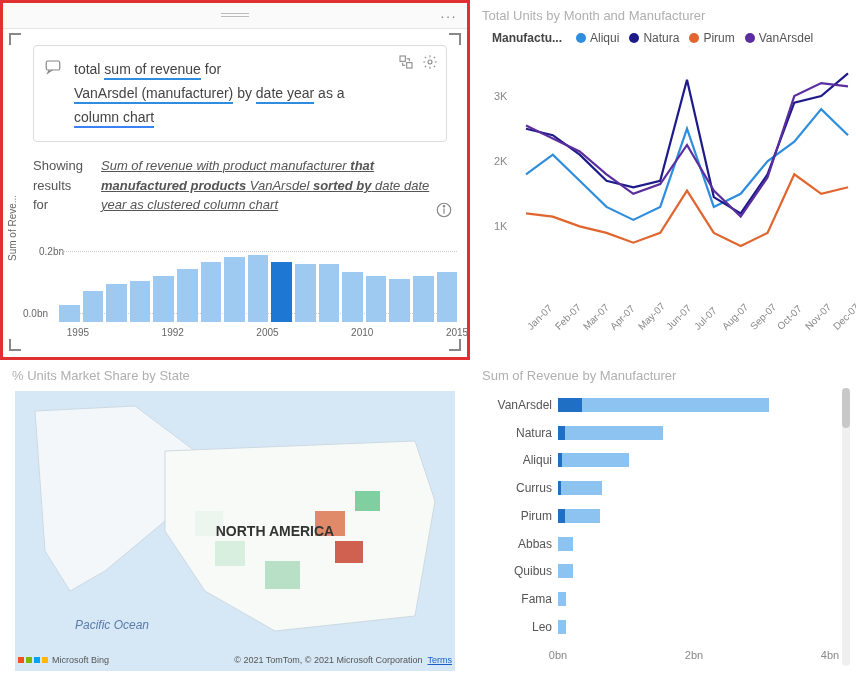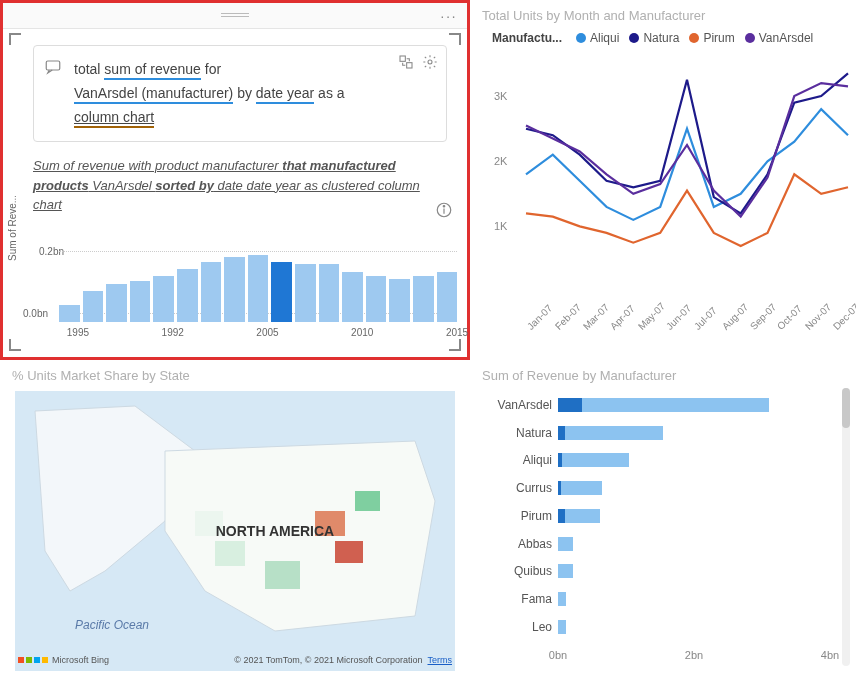--- a/index.html
+++ b/index.html
@@ -44,21 +44,21 @@
     padding: 12px 60px 12px 40px;
     position: relative;
     font-size: 14px;
     line-height: 1.7;
     color: #444;
   }
   .speech-icon { position: absolute; left: 10px; top: 12px; width: 18px; height: 18px; }
   .qna-actions { position: absolute; right: 8px; top: 8px; display: flex; gap: 8px; }
   .qna-actions svg { width: 16px; height: 16px; }
   .ul-blue { border-bottom: 2px solid #2e8ddd; padding-bottom: 1px; }
-  .ul-red  { border-bottom: 2px solid #a16207; padding-bottom: 1px; text-decoration: underline; }
+  .ul-red  { border-bottom: 2px solid #3b82f6; padding-bottom: 1px; }
 
   .restate-row { display: flex; gap: 10px; margin-top: 14px; font-size: 13px; color: #555; }
   .restate-label { flex: 0 0 58px; line-height: 1.5; }
   .restate-text { font-style: italic; text-decoration: underline; line-height: 1.5; }
   .restate-text .bold { font-weight: 600; }
   .info-icon { position: absolute; right: 14px; top: 198px; width: 18px; height: 18px; }
 
   
   .corner { position: absolute; width: 12px; height: 12px; border-color: #888; }
   .corner.tl { top: 30px; left: 6px; border-top: 2px solid #888; border-left: 2px solid #888; }
@@ -139,20 +139,25 @@
             </svg>
         </div>
         <span>
           <span>total </span><span class="ul-blue">sum of revenue</span><span> for </span><br>
           <span class="ul-blue">VanArsdel (manufacturer)</span><span> by </span><span class="ul-blue">date year</span><span> as a </span><br>
           <span class="ul-red">column chart</span>
         </span>
       </div>
 
       <div class="restate-row">
+        <div class="restate-label">
+          <span>Showing</span><br>
+          <span>results</span><br>
+          <span>for</span>
+        </div>
         <div class="restate-text">
           <span>Sum of revenue with product manufacturer </span><span class="bold">that manufactured products</span><span> VanArsdel </span><span class="bold">sorted by</span><span> date date year as clustered column chart</span>
         </div>
       </div>
     </div>
 
     <svg class="info-icon" viewBox="0 0 24 24" fill="none" stroke="#888" stroke-width="1.6">
         <circle cx="12" cy="12" r="9"></circle>
         <line x1="12" y1="10" x2="12" y2="17"></line>
         <circle cx="12" cy="7" r="1" fill="#888"></circle>

